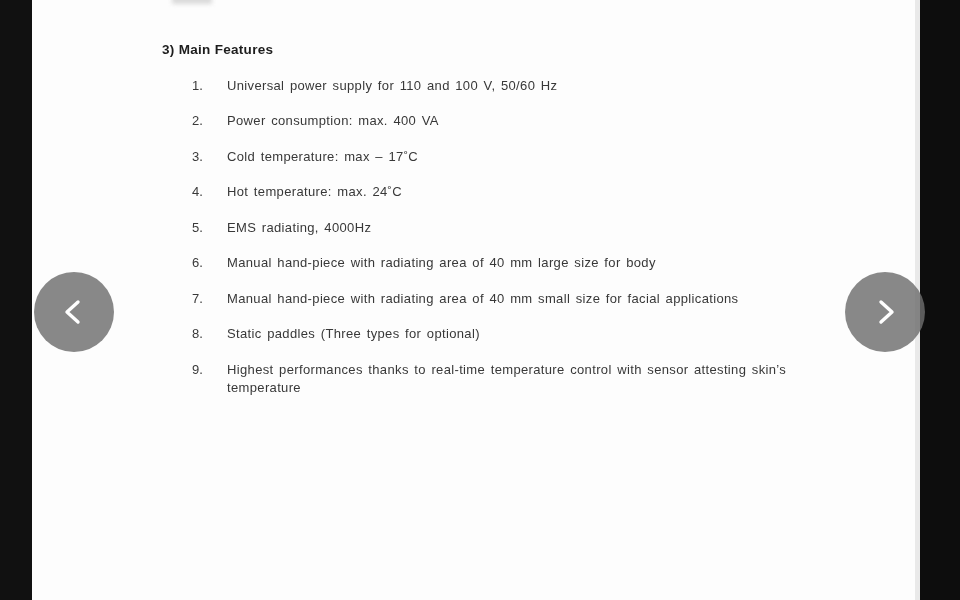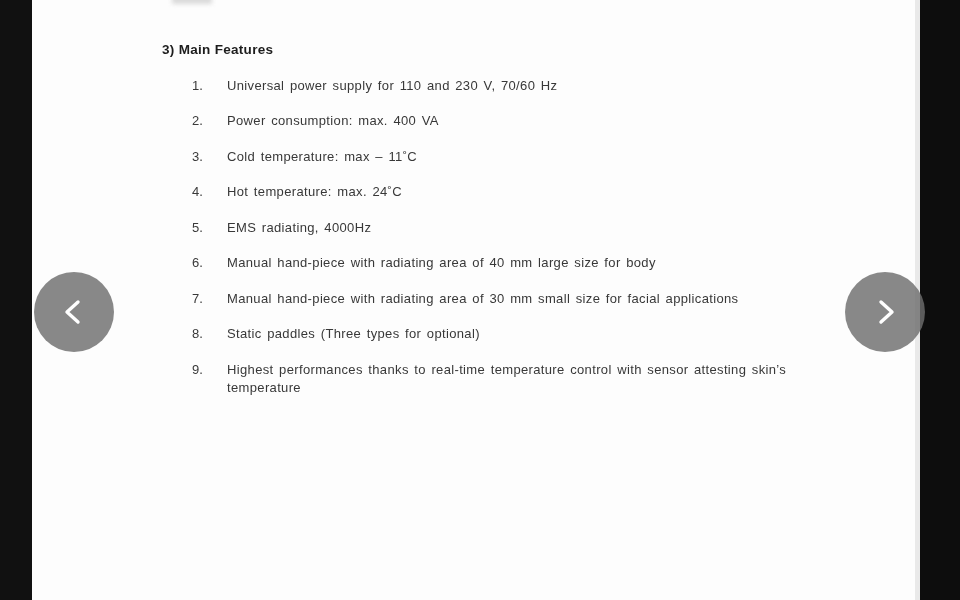--- a/index.html
+++ b/index.html
@@ -135,45 +135,45 @@
   <div class="page-sheet">
     <div class="paper-inner">
       <div class="scan-smudge"></div>
 
       <div class="doc-body">
         <h2 class="section-heading">3) Main Features</h2>
 
         <ul class="feature-list">
           <li class="feature-item">
             <span class="feature-num">1.</span>
-            <span class="feature-text">Universal power supply for 110 and 230 V, 70/60 Hz</span>
+            <span class="feature-text">Universal power supply for 110 and 100 V, 50/60 Hz</span>
           </li>
           <li class="feature-item">
             <span class="feature-num">2.</span>
             <span class="feature-text">Power consumption:  max. 400 VA</span>
           </li>
           <li class="feature-item">
             <span class="feature-num">3.</span>
-            <span class="feature-text">Cold temperature:  max –  11˚C</span>
+            <span class="feature-text">Cold temperature:  max –  17˚C</span>
           </li>
           <li class="feature-item">
             <span class="feature-num">4.</span>
             <span class="feature-text">Hot temperature:  max. 24˚C</span>
           </li>
           <li class="feature-item">
             <span class="feature-num">5.</span>
             <span class="feature-text">EMS radiating,  4000Hz</span>
           </li>
           <li class="feature-item">
             <span class="feature-num">6.</span>
             <span class="feature-text">Manual hand-piece with radiating area of 40 mm large size for body</span>
           </li>
           <li class="feature-item">
             <span class="feature-num">7.</span>
-            <span class="feature-text">Manual hand-piece with radiating area of 30 mm small size for facial applications</span>
+            <span class="feature-text">Manual hand-piece with radiating area of 40 mm small size for facial applications</span>
           </li>
           <li class="feature-item">
             <span class="feature-num">8.</span>
             <span class="feature-text">Static paddles (Three types for optional)</span>
           </li>
           <li class="feature-item">
             <span class="feature-num">9.</span>
             <span class="feature-text">Highest performances thanks to real-time temperature control with sensor attesting skin’s temperature</span>
           </li>
         </ul>

